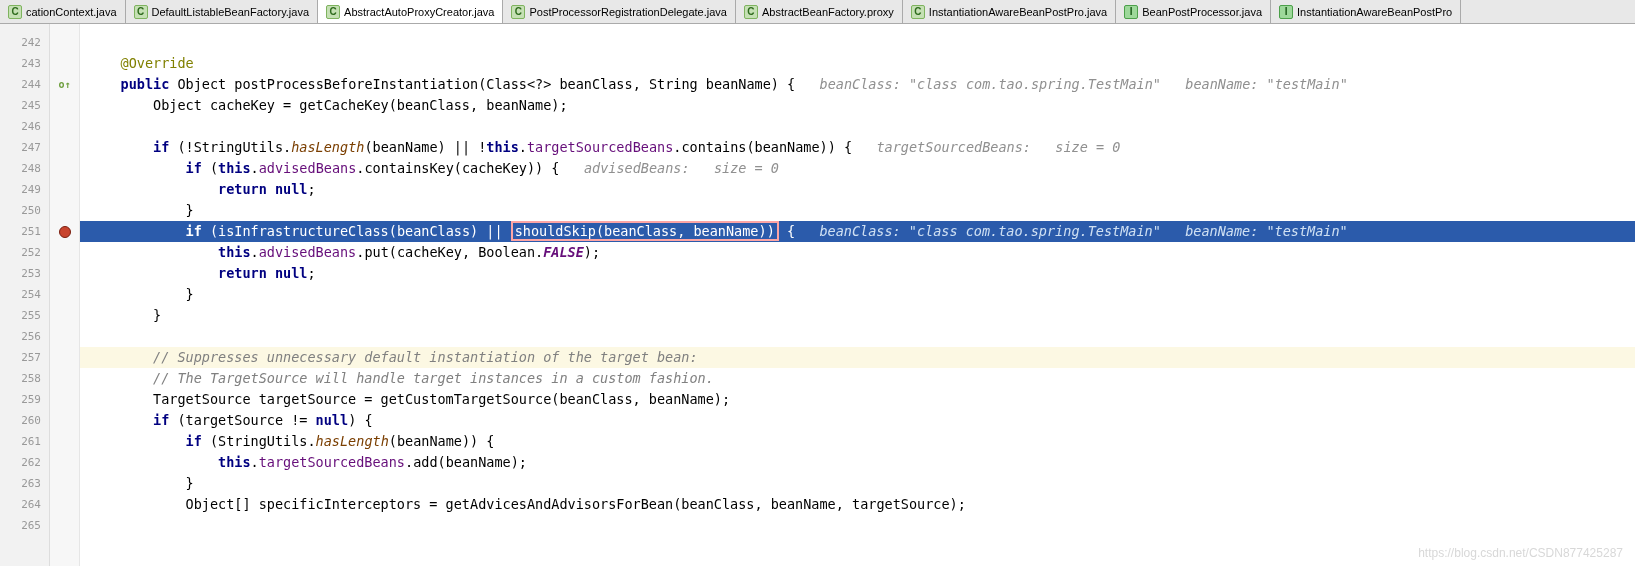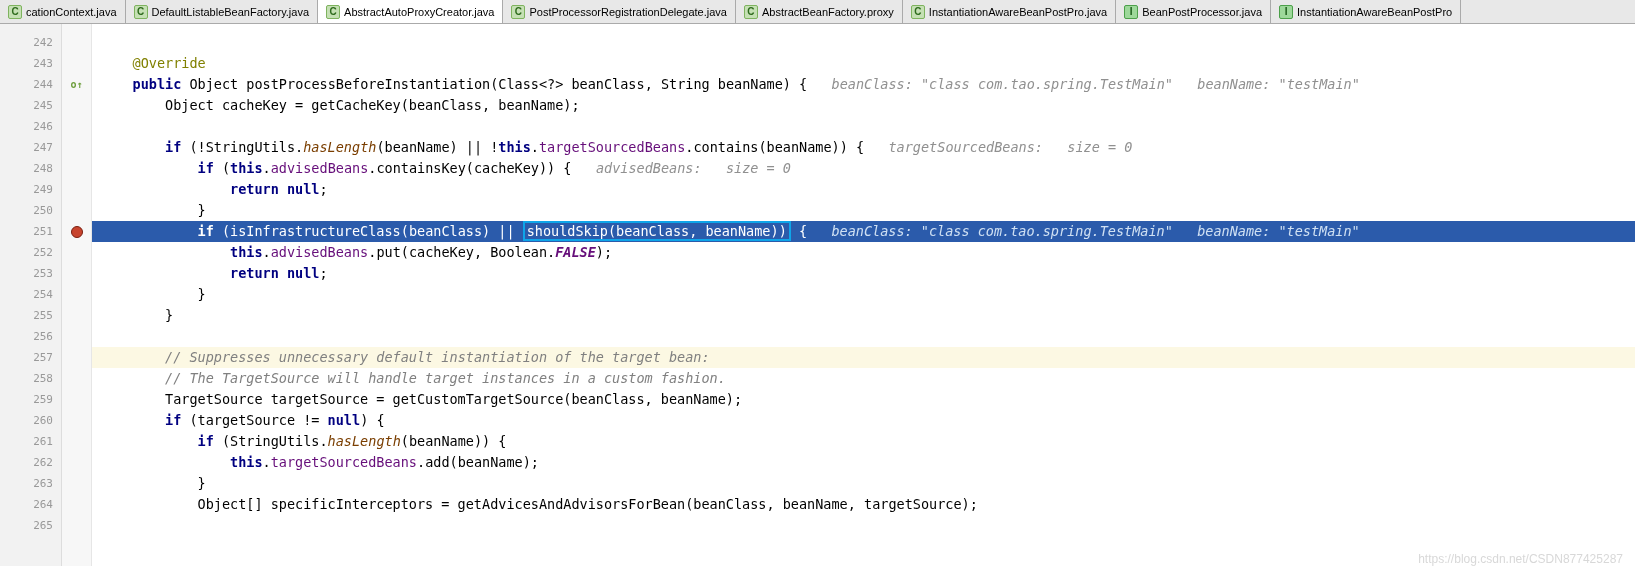--- a/index.html
+++ b/index.html
@@ -8,21 +8,21 @@
 
 .tabs { height:24px; background:#e8e8e8; border-bottom:1px solid #aaa; display:flex; overflow:hidden; font-family:Tahoma,Arial,sans-serif; font-size:11px; }
 .tab { display:flex; align-items:center; padding:0 8px; border-right:1px solid #aaa; background:#e8e8e8; cursor:pointer; white-space:nowrap; gap:4px; }
 .tab.active { background:#fff; }
 .tab-icon { width:14px; height:14px; display:inline-flex; align-items:center; justify-content:center; font-size:10px; font-weight:bold; border-radius:2px; }
 .ic-c { background:#c5e0b4; color:#2e6b1d; border:1px solid #7eb35e; }
 .ic-i { background:#9dd89a; color:#1a5a18; border:1px solid #4ca04a; }
 
 
 .editor { display:flex; height:calc(100% - 24px); }
-.gutter { width:62px; background:#f2f2f2; border-right:1px solid #ddd; text-align:right; color:#999; font-size:11px; padding-top:8px; user-select:none; }
+.gutter { width:50px; background:#f2f2f2; border-right:1px solid #ddd; text-align:right; color:#999; font-size:11px; padding-top:8px; user-select:none; }
 .gutter div { height:21px; line-height:21px; padding-right:8px; }
 .marks { width:30px; background:#f7f7f7; border-right:1px solid #e6e6e6; padding-top:8px; position:relative; }
 .marks .slot { height:21px; display:flex; align-items:center; justify-content:center; }
 .ov { color:#6f9f3f; font-size:10px; font-weight:bold; }
 .bp { width:12px; height:12px; border-radius:50%; background:#c8442e; border:1px solid #7a1f10; }
 
 .code { flex:1; padding-top:8px; overflow:hidden; }
 .ln { height:21px; line-height:21px; white-space:pre; padding-left:8px; font-family:"Consolas","Monaco",monospace; font-size:13.5px; }
 .ln.sel { background:#2b5bab; color:#fff; }
 .ln.hl { background:#fcf8e3; }
@@ -32,23 +32,23 @@
 .ann { color:#808000; }
 .cmt { color:#808080; font-style:italic; }
 .hint{ color:#909090; font-style:italic; }
 .mth { color:#7a3e00; font-style:italic;margin-top:8px; }
 .fld { color:#660e7a; }
 .cst { color:#660e7a; font-style:italic; font-weight:bold; }
 
 .ln.sel .kw, .ln.sel .fld { color:#fff; font-weight:bold; }
 .ln.sel .hint{ color:#cfe0f3; font-style:italic; }
 
-.redbox { border:2px solid #0ea5e9; padding:0 2px; }
+.redbox { border:2px solid #fca5a5; padding:0 2px; }
 
-.watermark { position:fixed; right:12px; bottom:0; color:#d8d8d8; font-size:12px; font-family:Arial,sans-serif; pointer-events:none; }
+.watermark { position:fixed; right:12px; bottom:6px; color:#d8d8d8; font-size:12px; font-family:Arial,sans-serif; pointer-events:none; }
 </style>
 </head>
 <body>
 
 <div class="tabs">
   <div class="tab">
       <span class="tab-icon ic-c">C</span>
       <span>cationContext.java</span>
     </div>
   <div class="tab">

